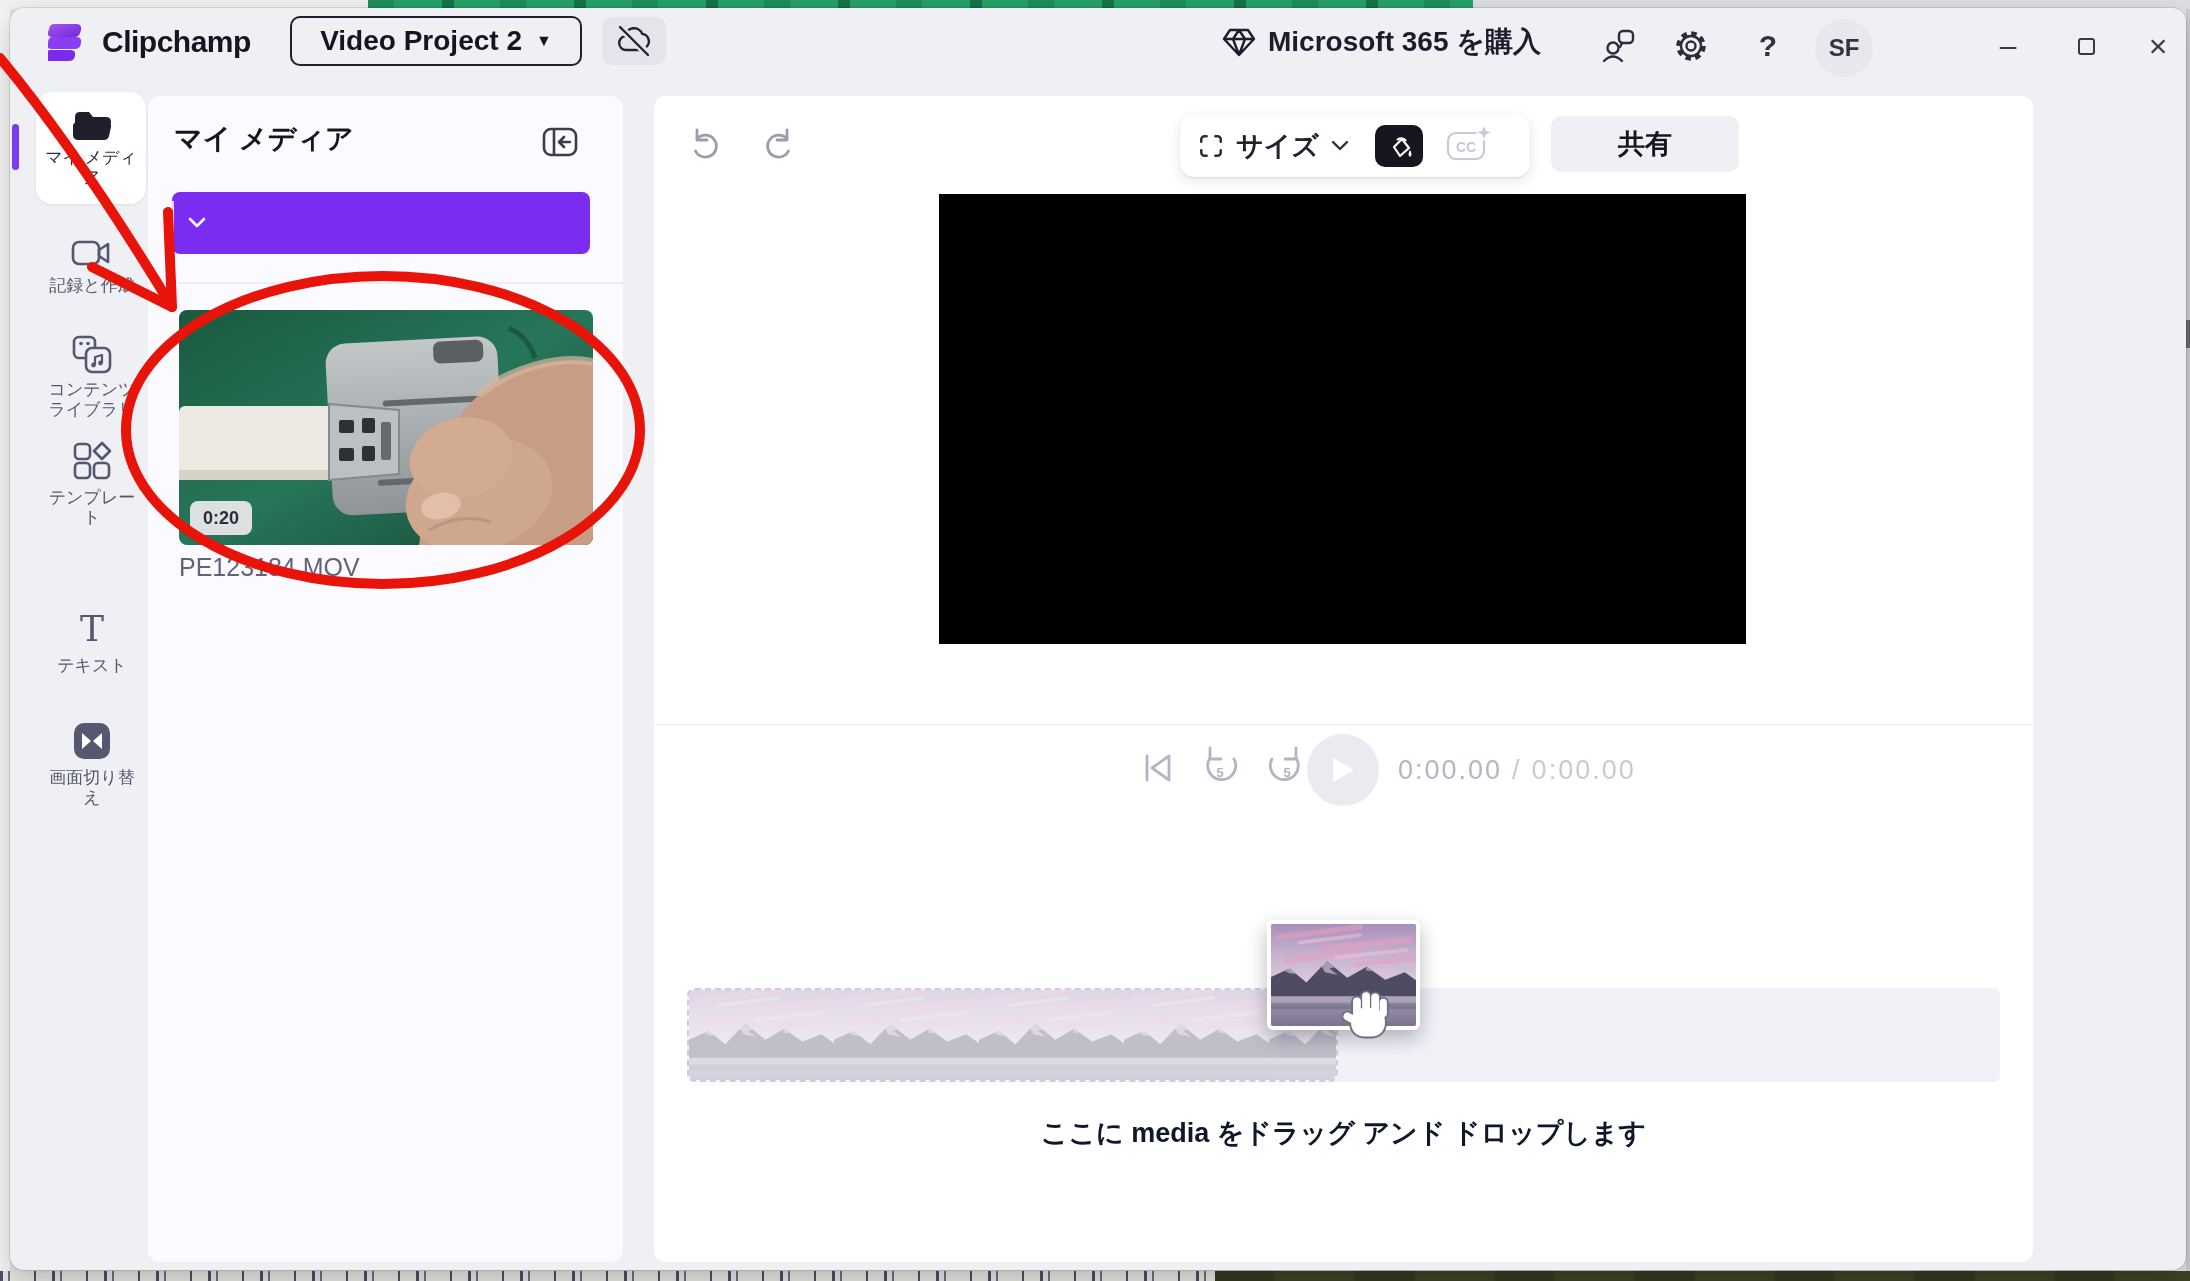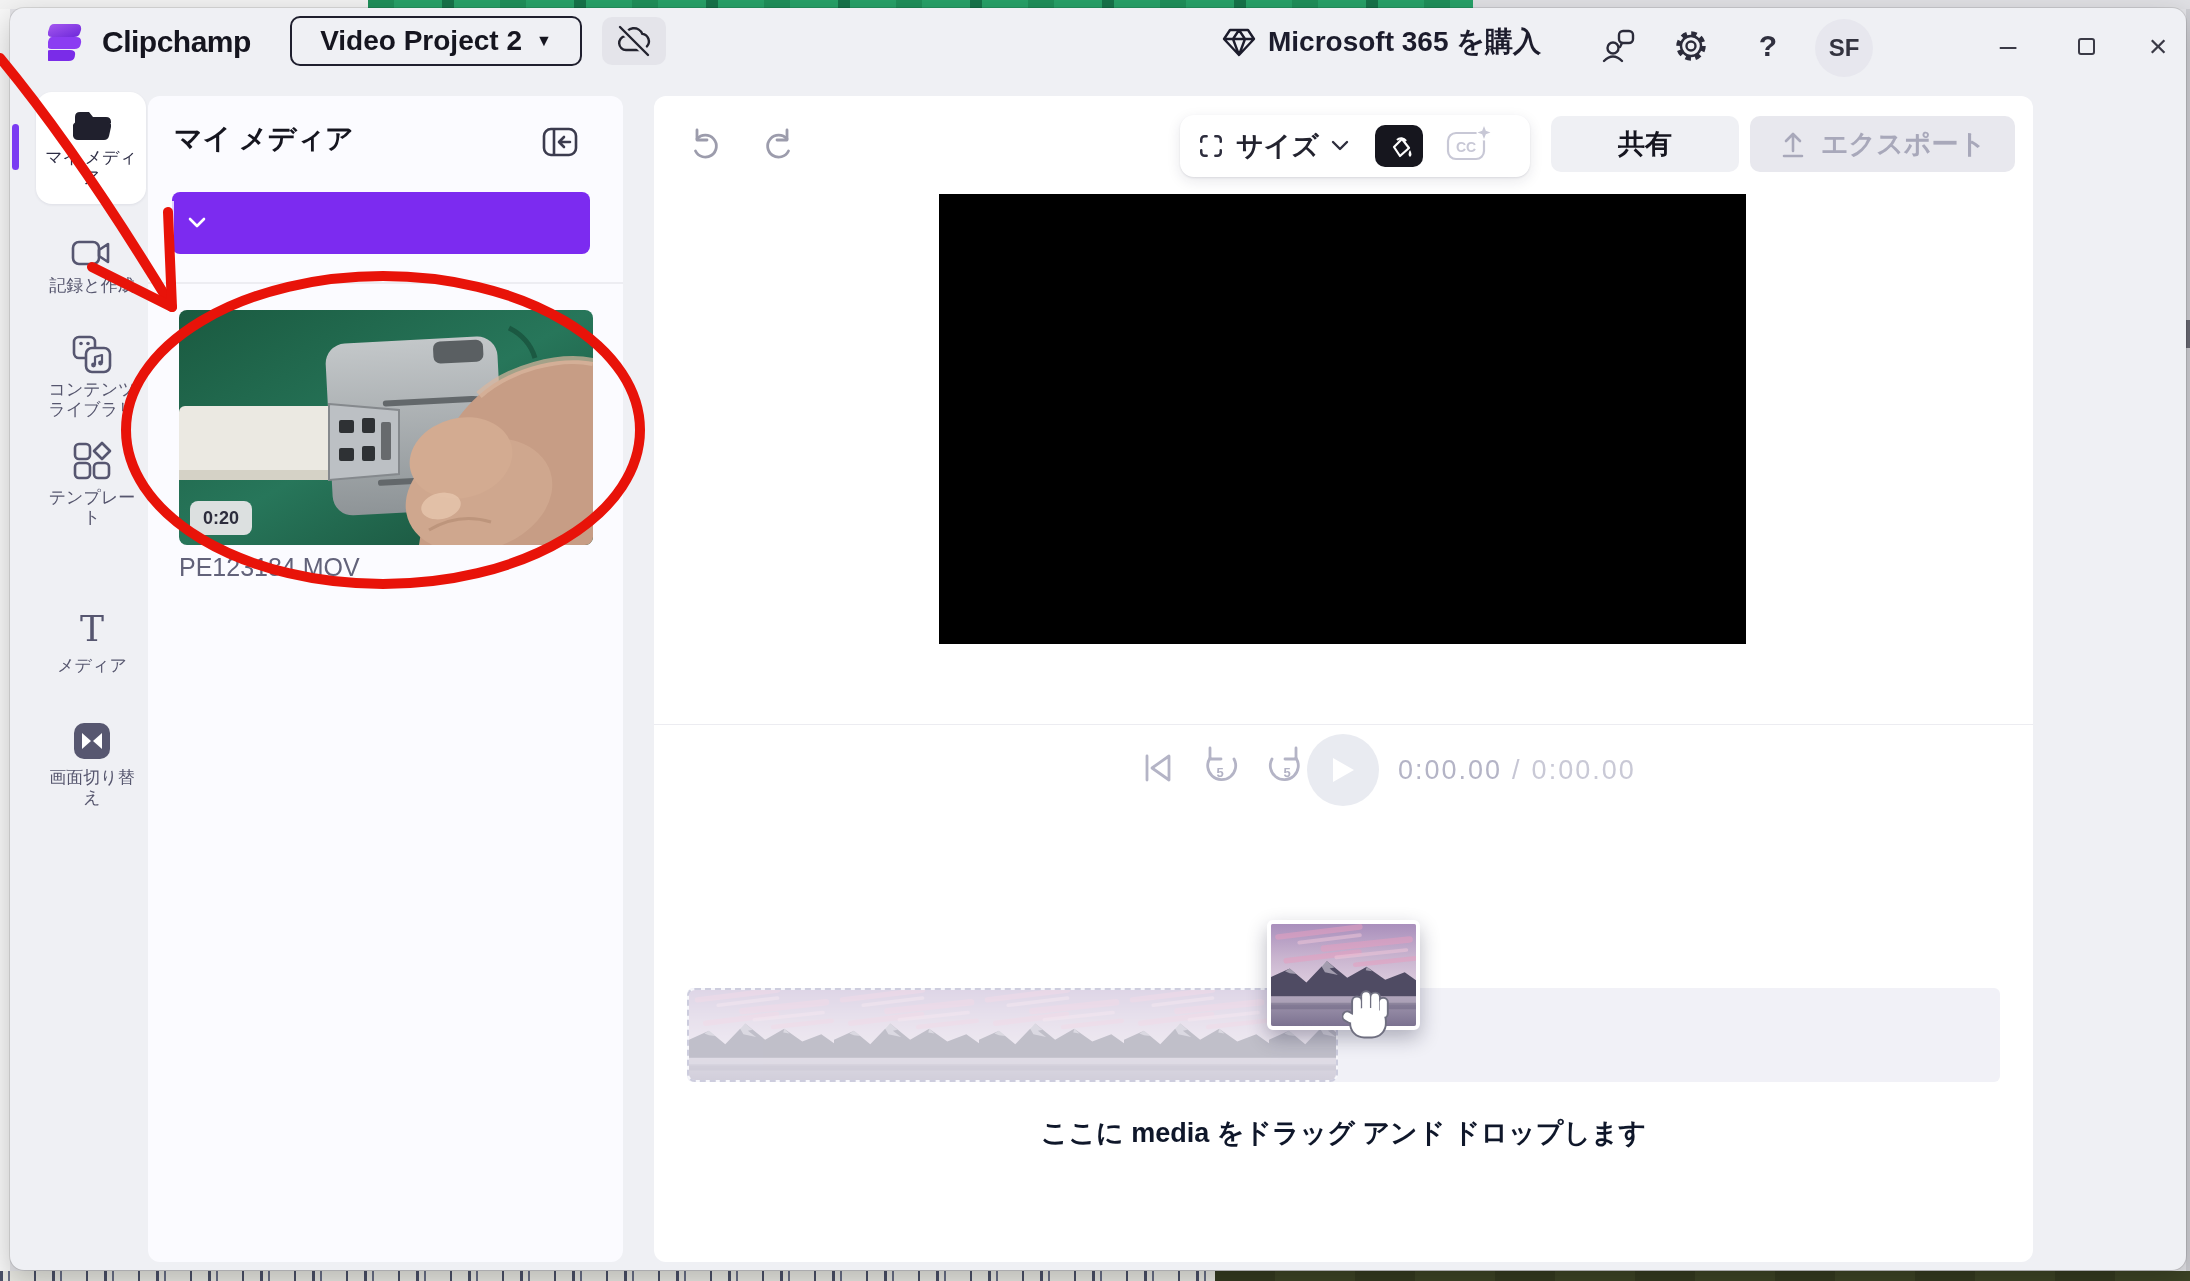--- a/index.html
+++ b/index.html
@@ -274,21 +274,21 @@
       <rect x="23" y="23" width="15" height="15" rx="4" fill="none" stroke="#565670" stroke-width="2.6"></rect>
       <path d="M31,3 l8,8 -8,8 -8,-8 z" fill="none" stroke="#565670" stroke-width="2.6" stroke-linejoin="round"></path>
     </svg>
     <span class="label">テンプレート</span>
   </div>
 
   <div class="abs side-item" style="left:26px; top:602px;">
     <svg width="40" height="40" viewBox="0 0 40 40">
       <text x="20" y="31" text-anchor="middle" font-family="'DejaVu Serif','Liberation Serif',serif" font-size="36" fill="#565670">T</text>
     </svg>
-    <span class="label">メディア</span>
+    <span class="label">テキスト</span>
   </div>
 
   <div class="abs side-item" style="left:26px; top:712px;">
     <svg width="42" height="42" viewBox="0 0 42 42">
       <rect x="3" y="3" width="36" height="36" rx="10" fill="#575770"></rect>
       <polygon points="11,13 11,29 20,21" fill="#ffffff"></polygon>
       <polygon points="31,13 31,29 22,21" fill="#ffffff"></polygon>
     </svg>
     <span class="label">画面切り替え</span>
   </div>
@@ -398,26 +398,20 @@
         <path d="M2,25 q8,-10 16,0" fill="none" stroke="#15151f" stroke-width="2.4" stroke-linecap="round"></path>
         <circle cx="24" cy="6" r="4" fill="none" stroke="#15151f" stroke-width="2.4"></circle>
         <path d="M23,14 q6,0 7,6" fill="none" stroke="#15151f" stroke-width="2.4" stroke-linecap="round"></path>
       </svg>
       <span class="lbl">共有</span>
       <svg width="16" height="11" viewBox="0 0 16 11">
         <path d="M2,2 l6,6 6,-6" fill="none" stroke="#15151f" stroke-width="2.4" stroke-linecap="round" stroke-linejoin="round"></path>
       </svg>
     </div>
 
-    <div class="abs" id="export-btn">
-      <svg width="28" height="30" viewBox="0 0 28 30">
-        <path d="M14,22 V6 M7,12 L14,5 l7,7 M5,27 h18" fill="none" stroke="#a8a8ba" stroke-width="2.6" stroke-linecap="round" stroke-linejoin="round"></path>
-      </svg>
-      <span class="lbl">エクスポート</span>
-    </div>
 
     <div class="abs" id="preview"></div>
     <div class="abs" id="canvas-divider"></div>
 
     <div class="abs" style="left:485px; top:652px;">
       <svg width="40" height="40" viewBox="0 0 40 40">
         <line x1="8" y1="8" x2="8" y2="32" stroke="#b4b4c6" stroke-width="2.8" stroke-linecap="round"></line>
         <path d="M30,8 v24 L13,20 z" fill="none" stroke="#b4b4c6" stroke-width="2.8" stroke-linejoin="round"></path>
       </svg>
     </div>

